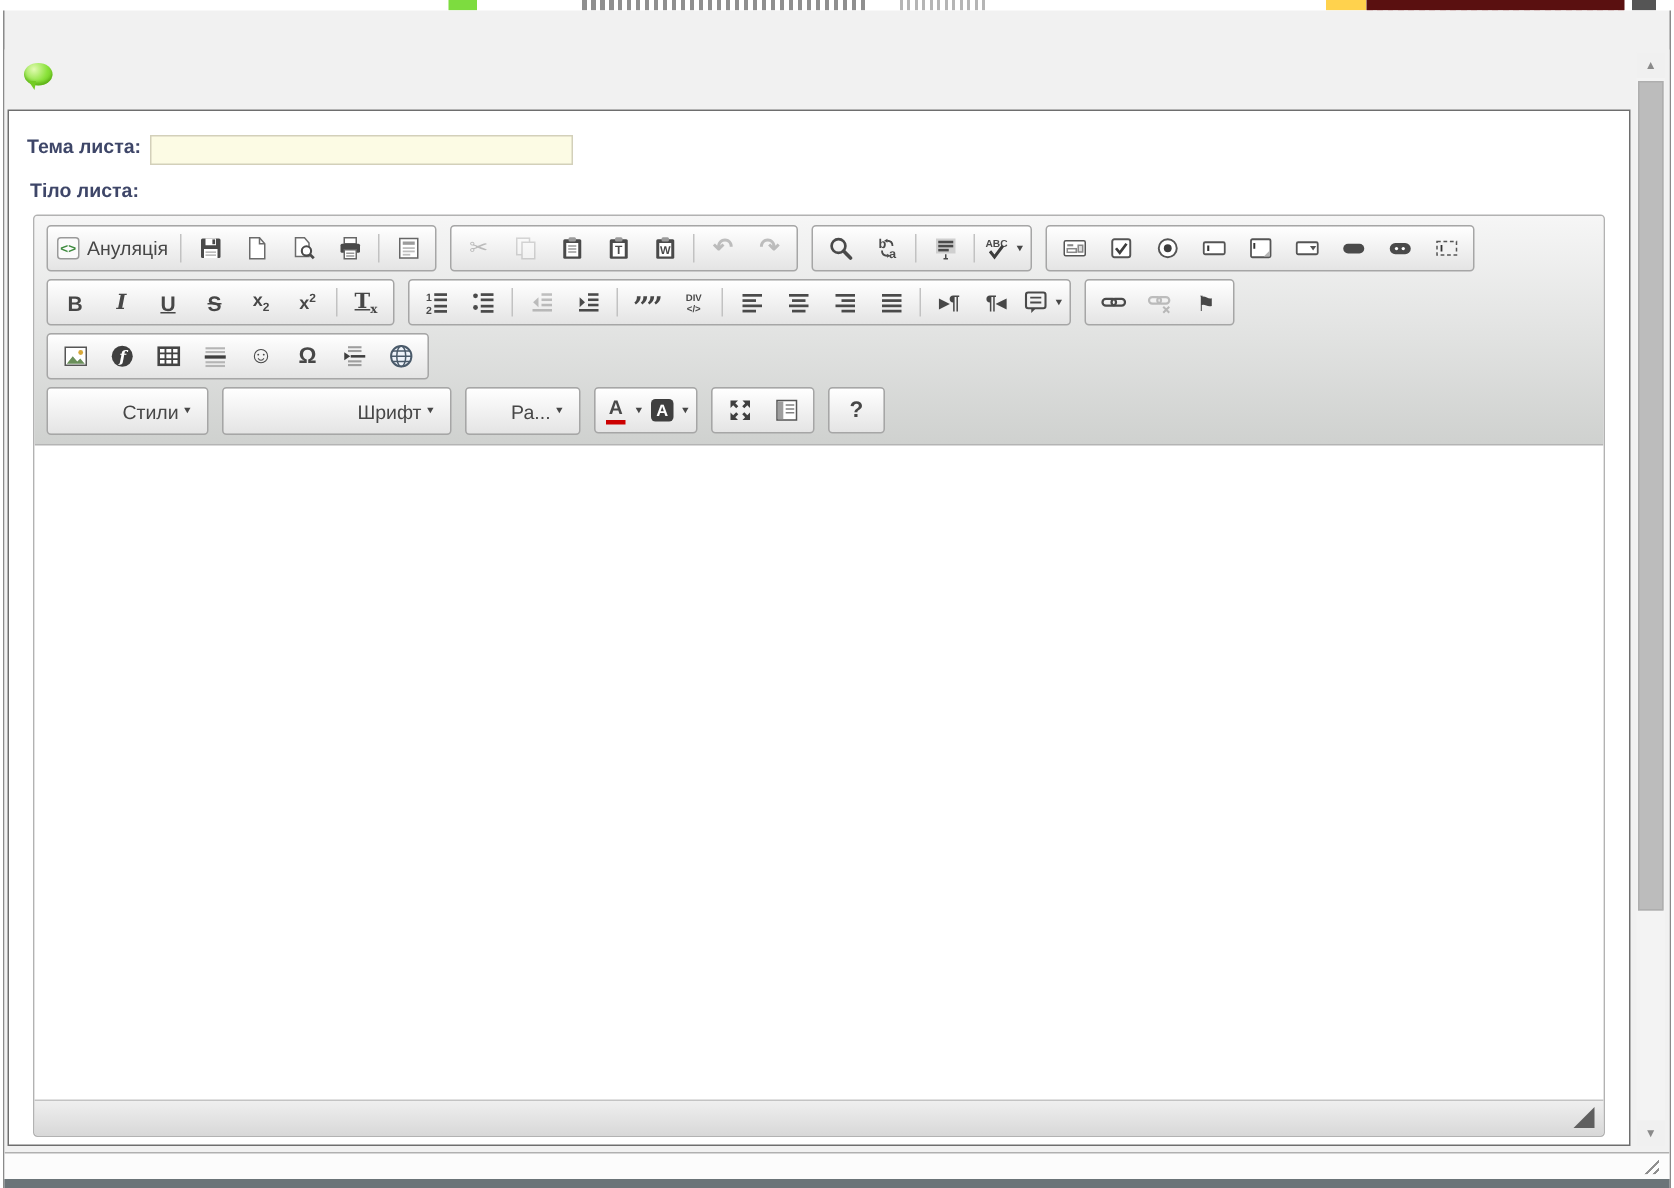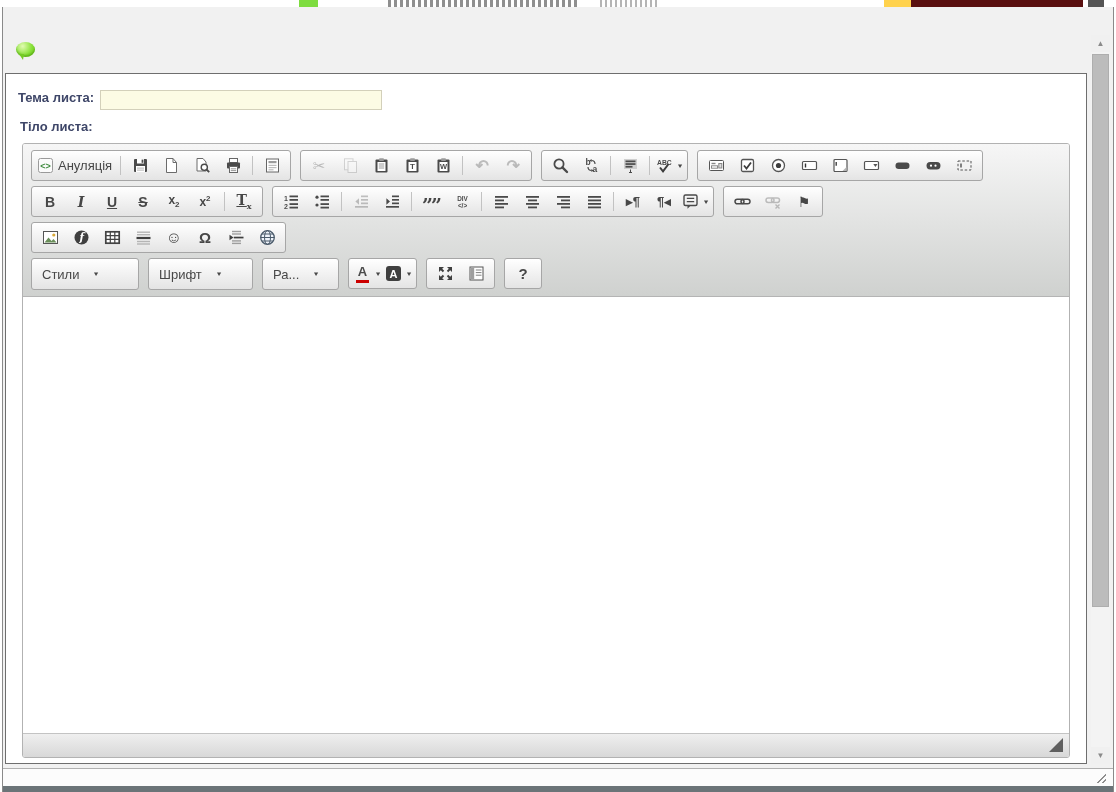--- a/index.html
+++ b/index.html
@@ -61,21 +61,21 @@
             background:linear-gradient(#ffffff,#e4e4e4);padding:2px 3px;gap:1px;}
   .tb-btn{display:flex;align-items:center;justify-content:center;min-width:28px;height:25px;
           border-radius:2px;cursor:pointer;color:#474747;text-decoration:none;padding:0 1px;}
   .tb-btn .ic{display:flex;align-items:center;justify-content:center;width:18px;height:18px;}
   .tb-btn svg{width:17px;height:17px;}
   .tb-lbl{font-size:13px;color:#474747;margin:0 3px 0 4px;white-space:nowrap;}
   .tb-sep{width:1px;height:19px;background:#c2c2c2;margin:0 3px;}
   .dis{opacity:.32;filter:grayscale(1);}
   .mini-arrow{font-size:6px;color:#474747;margin-left:3px;transform:scaleX(1.2);}
   .tgl{color:#474747;line-height:1;}
-  .tb-combo{justify-content:flex-start;height:26px;padding:0 7px;box-sizing:border-box;gap:11px;}
+  .tb-combo{justify-content:flex-end;height:26px;padding:0 7px;box-sizing:border-box;}
   .combo-lbl{font-size:13px;color:#474747;white-space:nowrap;overflow:hidden;}
   .colbtn{display:inline-flex;flex-direction:column;align-items:center;}
   .cbar{display:block;width:13px;height:3px;margin-top:1px;}
 
   .cke-contents{flex:1;background:#fff;border-top:1px solid #b4b4b4;outline:none;}
   .cke-bottom{height:23px;background:linear-gradient(#efefef,#d8d8d8);
               border-top:1px solid #c3c3c3;position:relative;}
   .cke-resize{position:absolute;right:6px;top:4px;width:0;height:0;cursor:se-resize;
               border-left:14px solid transparent;border-bottom:14px solid #5f5f5f;}
 
@@ -637,21 +637,21 @@
               </span>
             </div>
             <div class="tb-row">
               <span class="tb-group">
                 <a class="tb-btn tb-combo" style="width: 100px;">
                   <span class="combo-lbl">Стили</span>
                   <span class="mini-arrow">▼</span>
                 </a>
               </span>
               <span class="tb-group">
-                <a class="tb-btn tb-combo" style="width: 97px;">
+                <a class="tb-btn tb-combo" style="width: 97px; margin-left: 48px;">
                   <span class="combo-lbl">Шрифт</span>
                   <span class="mini-arrow">▼</span>
                 </a>
               </span>
               <span class="tb-group">
                 <a class="tb-btn tb-combo" style="width: 69px;">
                   <span class="combo-lbl">Ра...</span>
                   <span class="mini-arrow">▼</span>
                 </a>
               </span>

